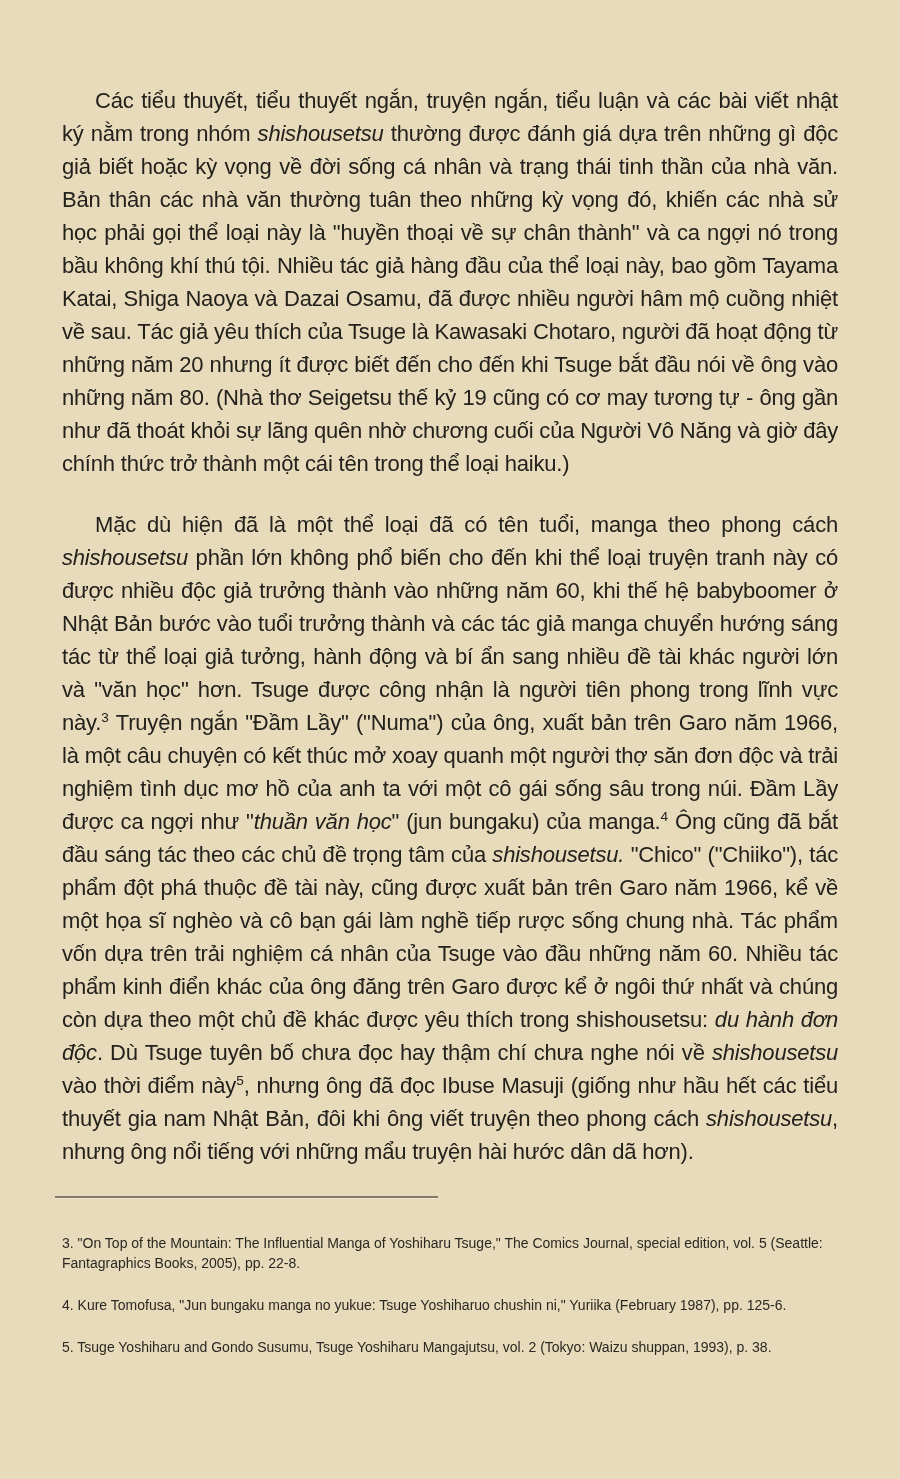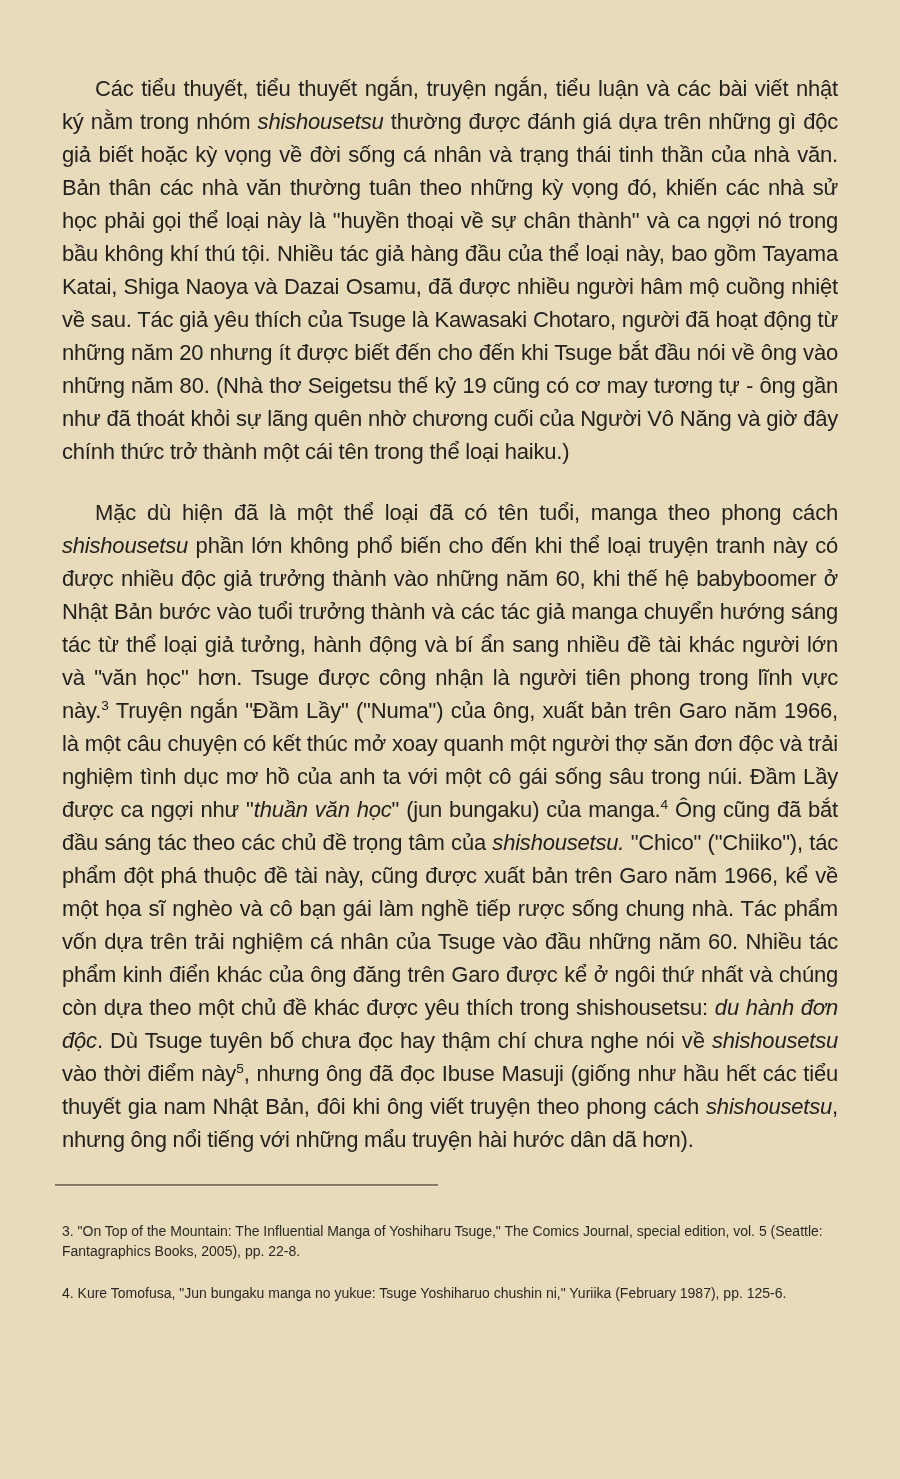--- a/index.html
+++ b/index.html
@@ -14,21 +14,21 @@
     color: #23211c;
     overflow: hidden;
   }
   .page {
     box-sizing: border-box;
     width: 900px;
     height: 1479px;
     padding: 72px 62px 0 62px;
   }
   .para {
-    margin: 0 0 28px 0;
+    margin: 12px 0 28px 0;
     font-size: 22px;
     line-height: 33px;
     letter-spacing: -0.2px;
     text-align: justify;
     text-indent: 33px;
   }
   .para i {
     font-style: italic;
   }
   .para sup {
@@ -63,14 +63,15 @@
   <div class="body-text">
     <p class="para"><span>Các tiểu thuyết, tiểu thuyết ngắn, truyện ngắn, tiểu luận và các bài viết nhật ký nằm trong nhóm </span><i>shishousetsu</i><span> thường được đánh giá dựa trên những gì độc giả biết hoặc kỳ vọng về đời sống cá nhân và trạng thái tinh thần của nhà văn. Bản thân các nhà văn thường tuân theo những kỳ vọng đó, khiến các nhà sử học phải gọi thể loại này là "huyền thoại về sự chân thành" và ca ngợi nó trong bầu không khí thú tội. Nhiều tác giả hàng đầu của thể loại này, bao gồm Tayama Katai, Shiga Naoya và Dazai Osamu, đã được nhiều người hâm mộ cuồng nhiệt về sau. Tác giả yêu thích của Tsuge là Kawasaki Chotaro, người đã hoạt động từ những năm 20 nhưng ít được biết đến cho đến khi Tsuge bắt đầu nói về ông vào những năm 80. (Nhà thơ Seigetsu thế kỷ 19 cũng có cơ may tương tự - ông gần như đã thoát khỏi sự lãng quên nhờ chương cuối của Người Vô Năng và giờ đây chính thức trở thành một cái tên trong thể loại haiku.)</span></p>
     <p class="para"><span>Mặc dù hiện đã là một thể loại đã có tên tuổi, manga theo phong cách </span><i>shishousetsu</i><span> phần lớn không phổ biến cho đến khi thể loại truyện tranh này có được nhiều độc giả trưởng thành vào những năm 60, khi thế hệ babyboomer ở Nhật Bản bước vào tuổi trưởng thành và các tác giả manga chuyển hướng sáng tác từ thể loại giả tưởng, hành động và bí ẩn sang nhiều đề tài khác người lớn và "văn học" hơn. Tsuge được công nhận là người tiên phong trong lĩnh vực này.</span><sup>3</sup><span> Truyện ngắn "Đầm Lầy" ("Numa") của ông, xuất bản trên Garo năm 1966, là một câu chuyện có kết thúc mở xoay quanh một người thợ săn đơn độc và trải nghiệm tình dục mơ hồ của anh ta với một cô gái sống sâu trong núi. Đầm Lầy được ca ngợi như "</span><i>thuần văn học</i><span>" (jun bungaku) của manga.</span><sup>4</sup><span> Ông cũng đã bắt đầu sáng tác theo các chủ đề trọng tâm của </span><i>shishousetsu.</i><span> "Chico" ("Chiiko"), tác phẩm đột phá thuộc đề tài này, cũng được xuất bản trên Garo năm 1966, kể về một họa sĩ nghèo và cô bạn gái làm nghề tiếp rược sống chung nhà. Tác phẩm vốn dựa trên trải nghiệm cá nhân của Tsuge vào đầu những năm 60. Nhiều tác phẩm kinh điển khác của ông đăng trên Garo được kể ở ngôi thứ nhất và chúng còn dựa theo một chủ đề khác được yêu thích trong shishousetsu: </span><i>du hành đơn độc</i><span>. Dù Tsuge tuyên bố chưa đọc hay thậm chí chưa nghe nói về </span><i>shishousetsu</i><span> vào thời điểm này</span><sup>5</sup><span>, nhưng ông đã đọc Ibuse Masuji (giống như hầu hết các tiểu thuyết gia nam Nhật Bản, đôi khi ông viết truyện theo phong cách </span><i>shishousetsu</i><span>, nhưng ông nổi tiếng với những mẩu truyện hài hước dân dã hơn).</span></p>
   </div>
 
   <hr class="footnote-rule">
 
   <div class="footnotes">
     <p class="footnote">3. "On Top of the Mountain: The Influential Manga of Yoshiharu Tsuge," The Comics Journal, special edition, vol. 5 (Seattle: Fantagraphics Books, 2005), pp. 22-8.</p>
     <p class="footnote">4. Kure Tomofusa, "Jun bungaku manga no yukue: Tsuge Yoshiharuo chushin ni," Yuriika (February 1987), pp. 125-6.</p>
+    <p class="footnote">5. Tsuge Yoshiharu and Gondo Susumu, Tsuge Yoshiharu Mangajutsu, vol. 2 (Tokyo: Waizu shuppan, 1993), p. 38.</p>
   </div>
 </div>
 
 </body></html>

